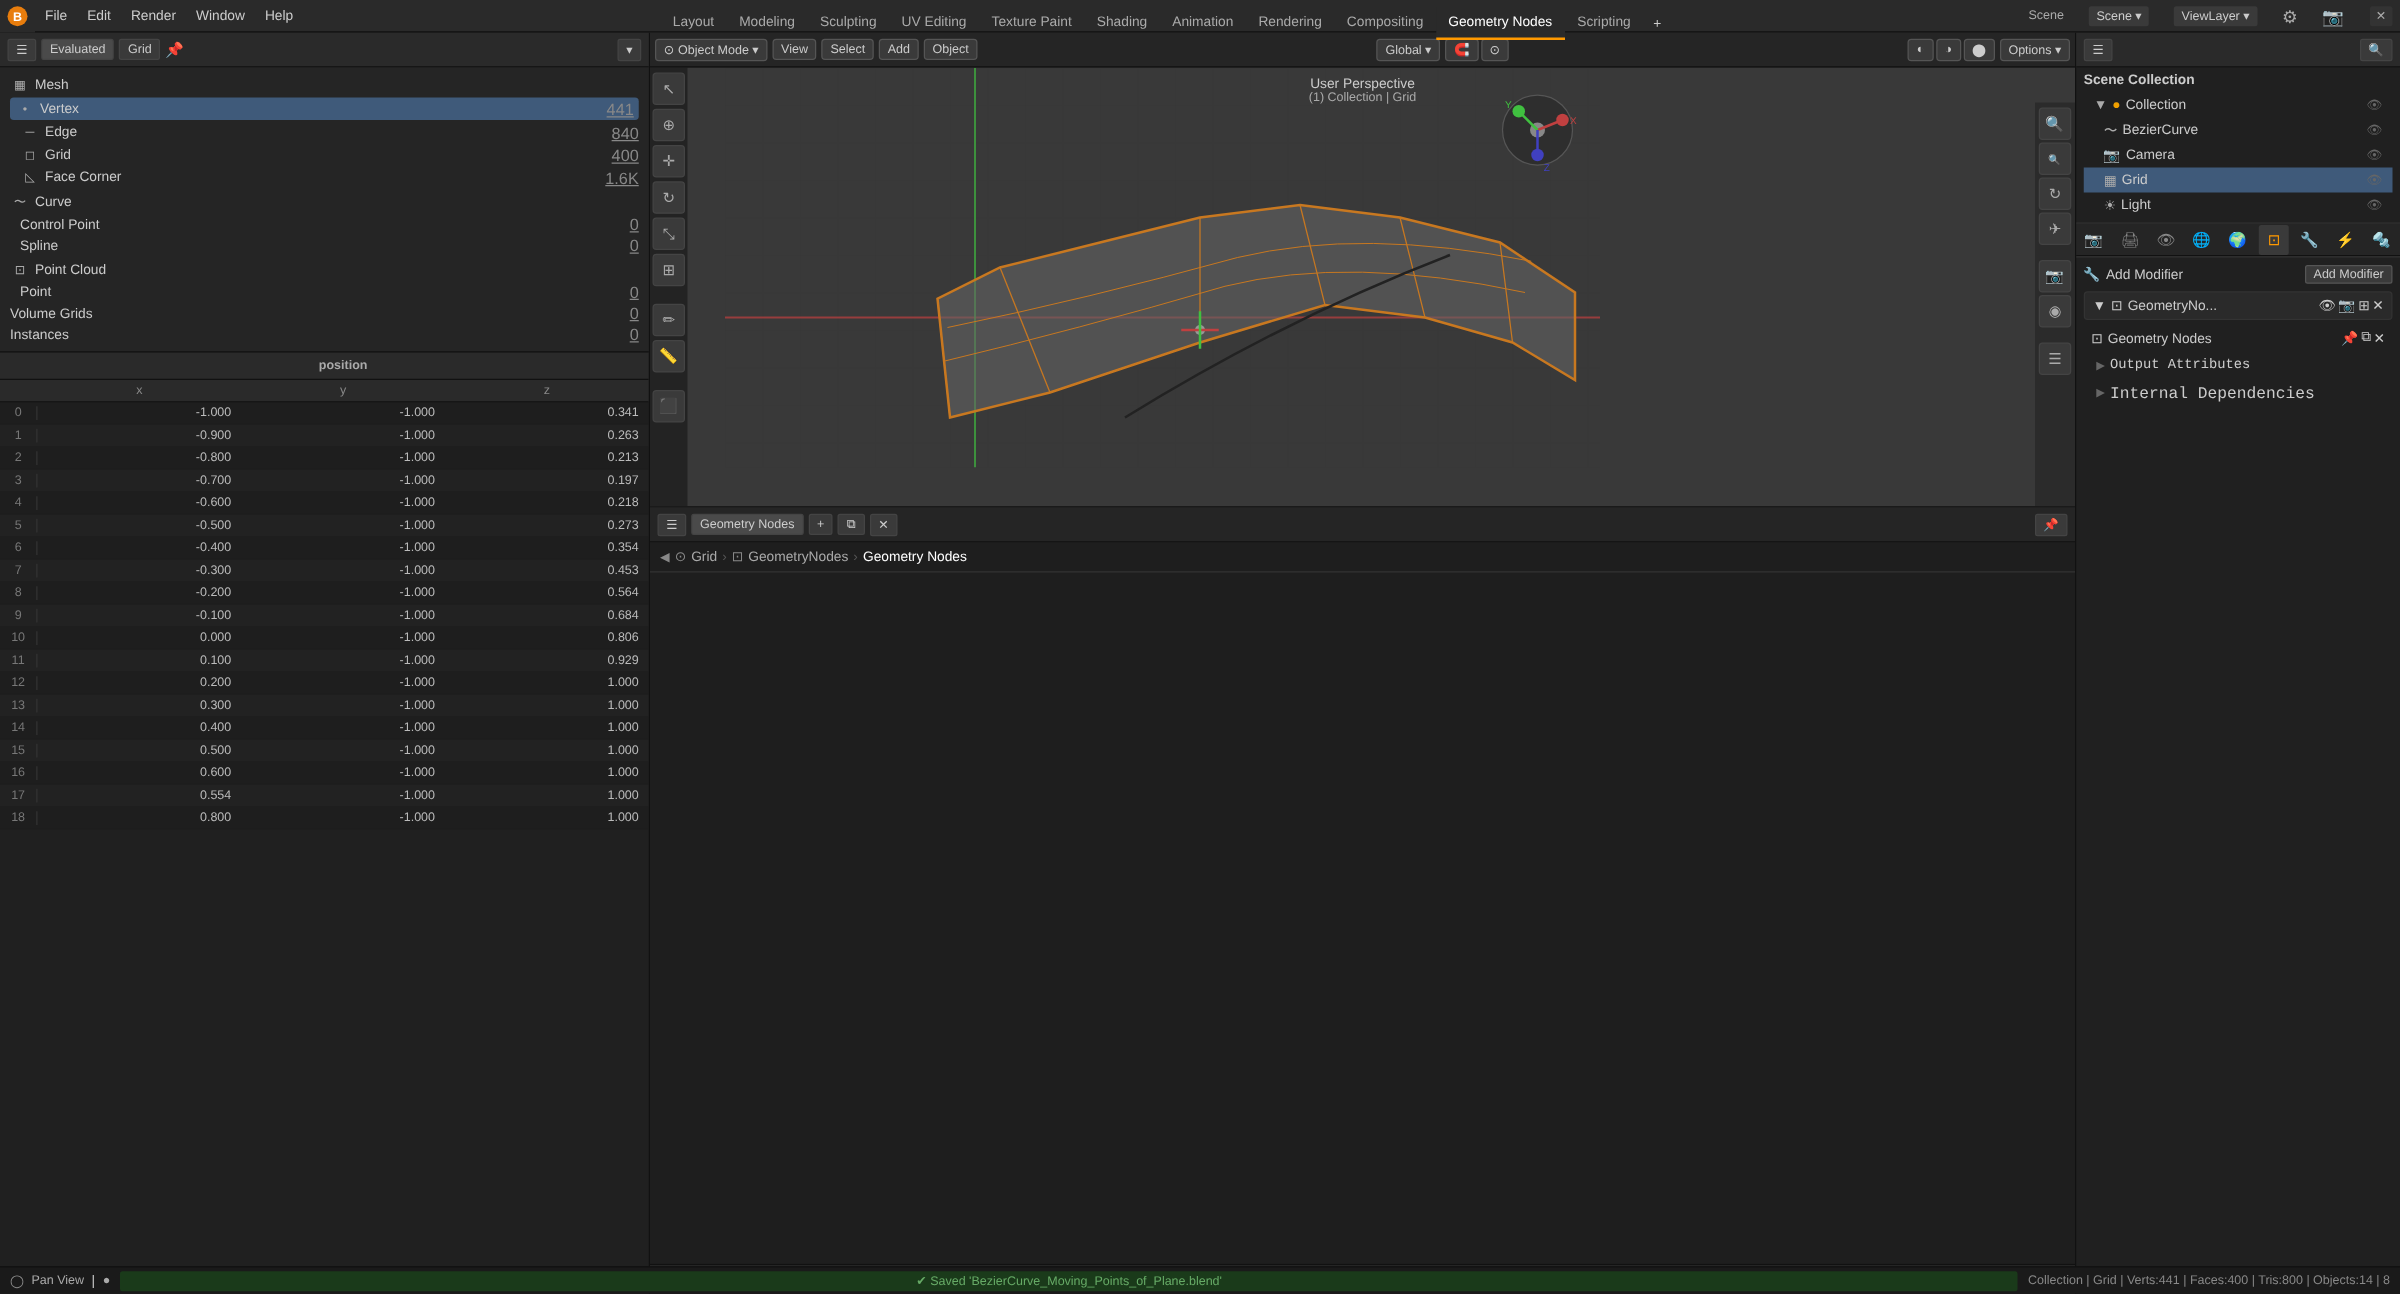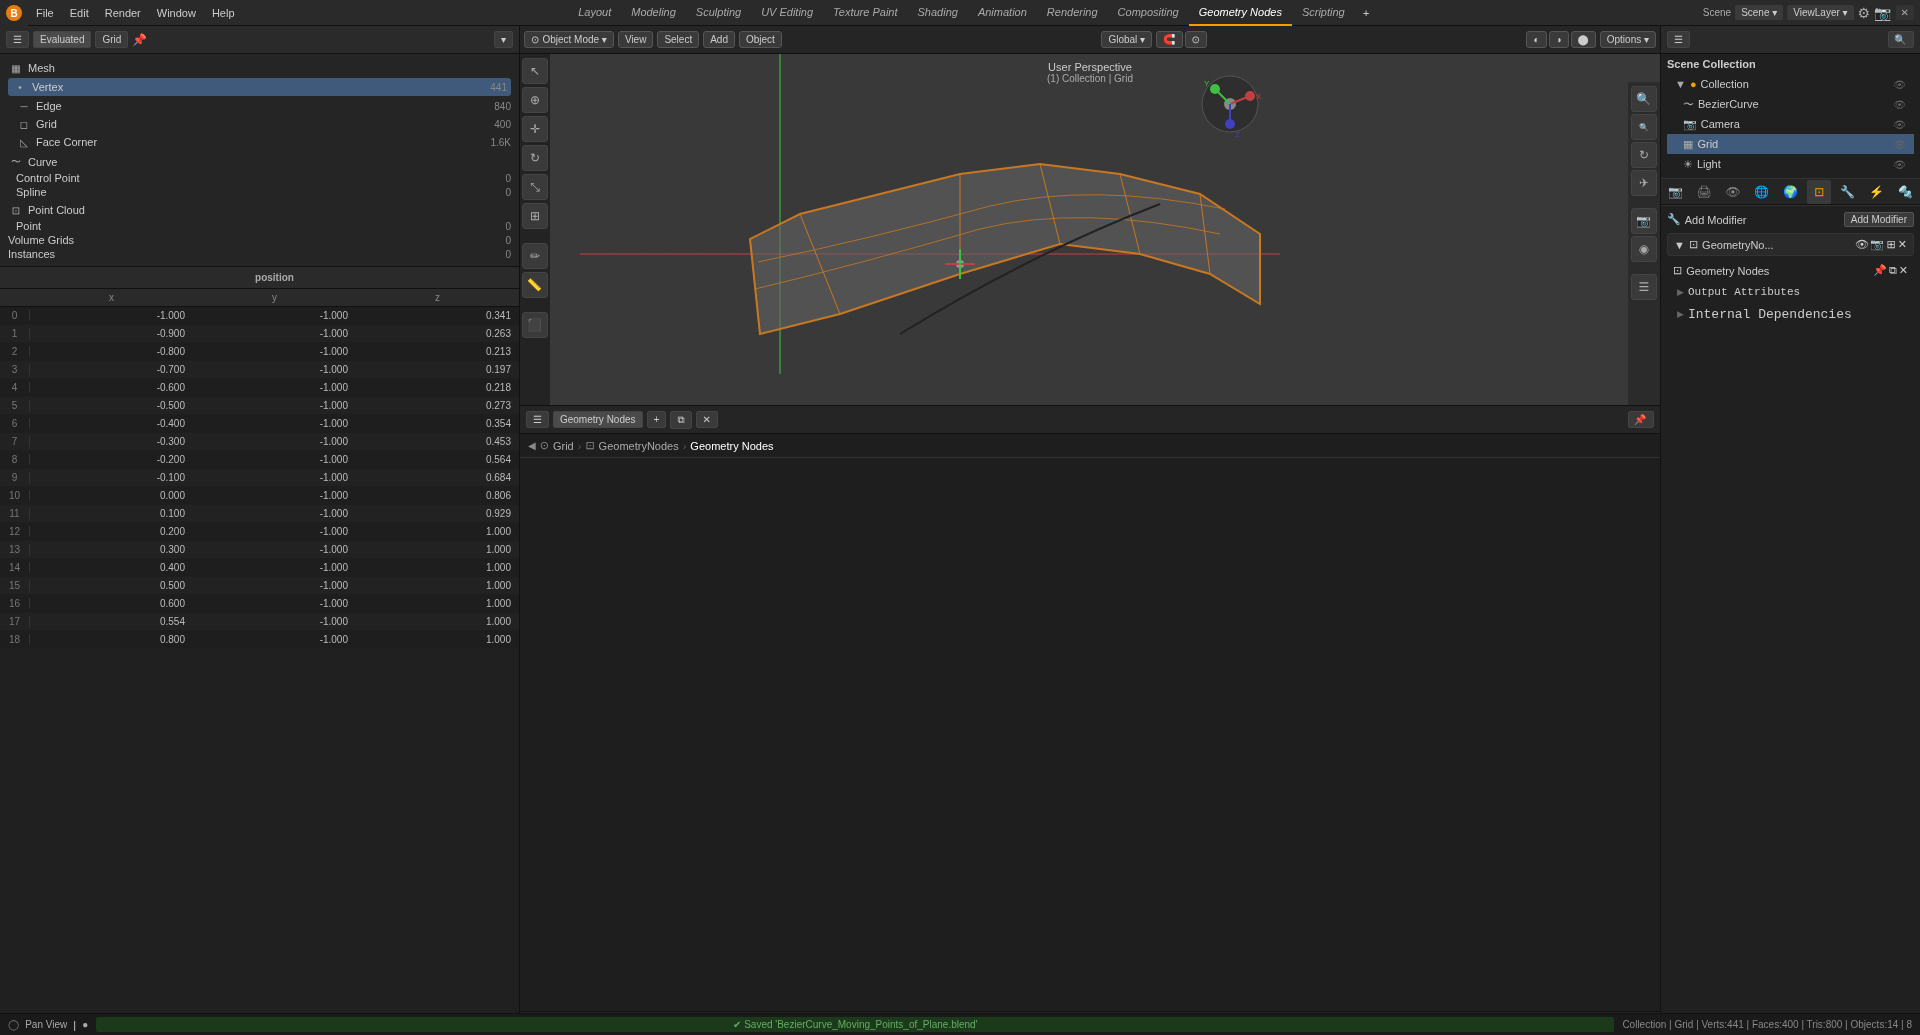--- a/index.html
+++ b/index.html
@@ -39,43 +39,41 @@
       height: 26px;
       display: flex;
       align-items: center;
       cursor: pointer;
       font-size: 11px;
       color: #ccc;
     }
     .top-menu-spacer { flex: 1; }
     .top-menu-tabs {
       display: flex;
-      align-items: center;
       height: 14px;
-      font-style: italic;
     }
     .top-tab {
       padding: 0 10px;
       height: 26px;
       display: flex;
       align-items: center;
       font-size: 11px;
       color: #aaa;
       cursor: pointer;
       border-bottom: 2px solid transparent;
     }
     .top-tab.active {
       color: #fff;
       border-bottom: 2px solid #f90;
       background: #2a2a2a;
     }
     .top-right-controls {
       display: flex;
       align-items: center;
-      gap: 4px;
+      gap: 20px;
       padding-right: 6px;
     }
     .top-right-btn {
       padding: 2px 6px;
       background: #3a3a3a;
       border: none;
       color: #ccc;
       font-size: 10px;
       cursor: pointer;
       border-radius: 2px;
@@ -141,22 +139,23 @@
       justify-content: center;
       font-size: 10px;
       color: #aaa;
     }
     .type-label {
       font-size: 11px;
       color: #ccc;
       flex: 1;
     }
     .type-count {
-      font-size: 10px;
+      font-size: 13px;
       color: #888;
+      text-decoration: underline;
     }
     .type-active {
       background: #3f5a7a;
       border-radius: 3px;
       padding: 1px 4px;
     }
 
     
     .data-table {
       flex: 1;

